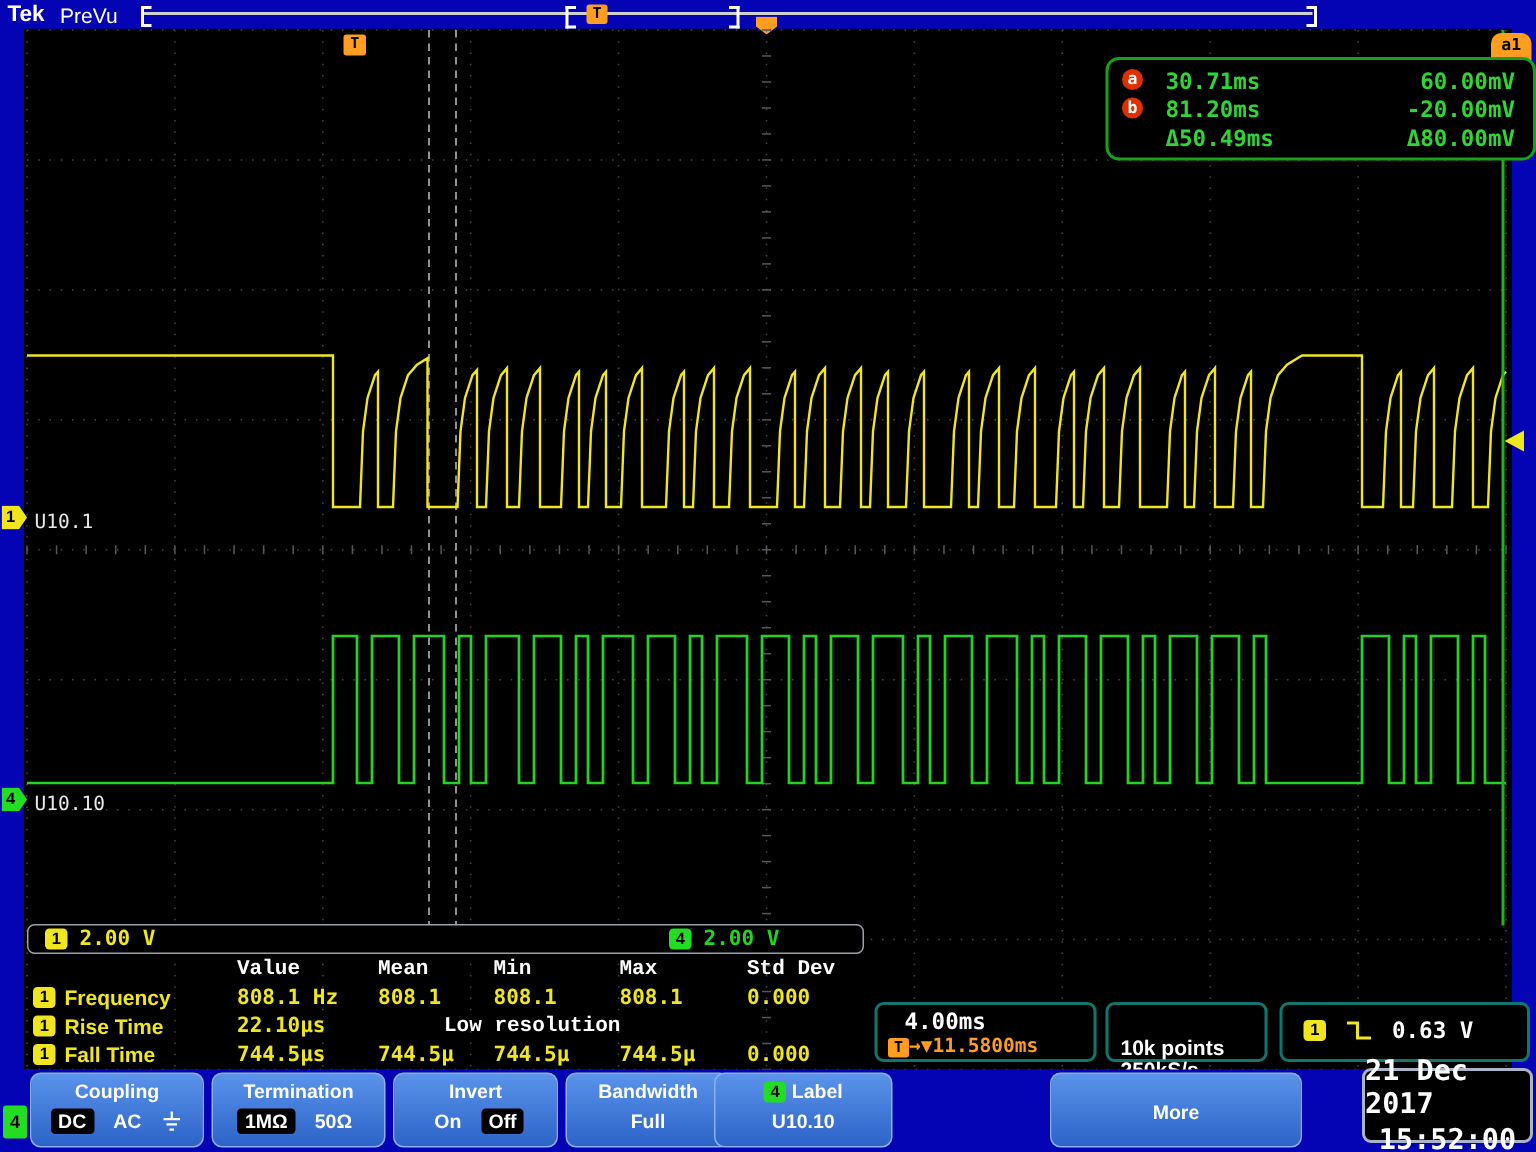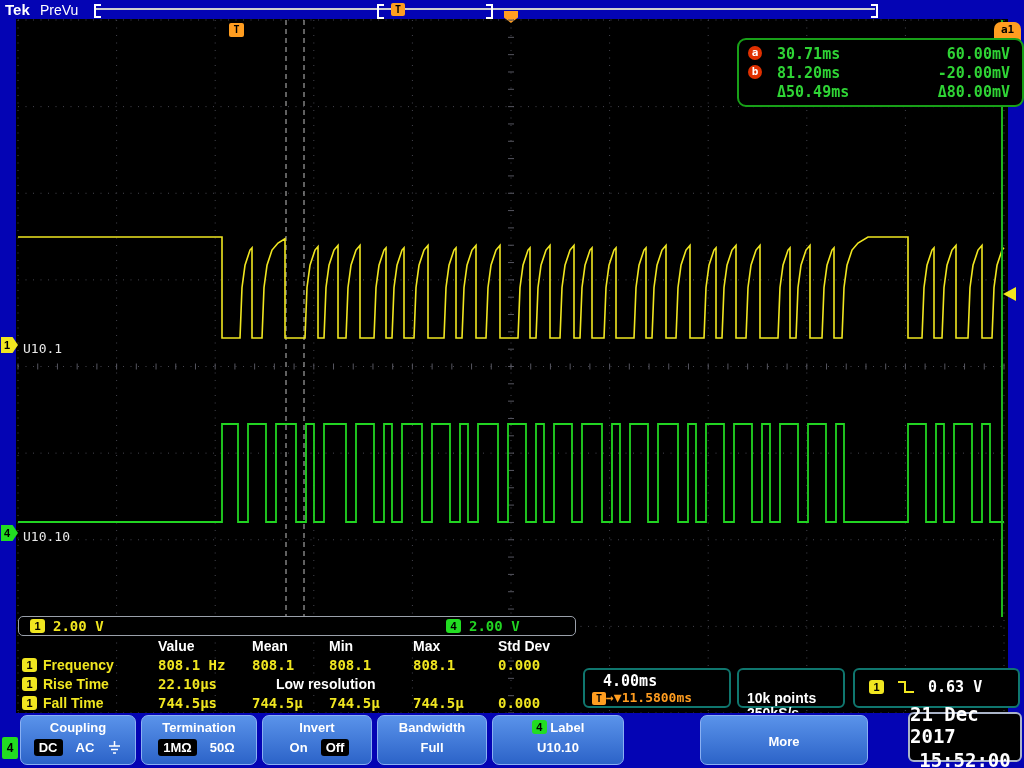--- a/index.html
+++ b/index.html
@@ -55,21 +55,21 @@
 
   .chbadge{display:inline-block;width:15px;height:14px;border-radius:3px;color:#000;
            font-weight:bold;font-size:11px;line-height:14px;text-align:center;
            font-family:"Liberation Sans",sans-serif;}
   .b-yel{background:#f0e620;}
   .b-grn{background:#22dd22;}
 
   
   .scalebar{position:absolute;left:18px;top:616px;width:558px;height:20px;background:#000;
             border:1px solid #9aa0aa;border-radius:5px;box-sizing:border-box;}
-  .meashead{color:#fff;font-weight:bold;font-size:14px;}
+  .meashead{color:#fff;font-weight:bold;font-size:14px;font-family:Liberation Mono, monospace;}
   .measval{font-family:"DejaVu Sans Mono",monospace;font-weight:bold;font-size:14px;color:#f0e620;}
   .measname{font-weight:bold;font-size:14px;color:#f0e620;}
 
   
   .infobox{position:absolute;top:668px;height:40px;background:#000;border:2px solid #0f766e;
            border-radius:6px;box-sizing:border-box;color:#fff;}
   .tb1{position:absolute;left:18px;top:2px;font-family:"DejaVu Sans Mono",monospace;
        font-weight:bold;font-size:15px;color:#fff;}
   .tb2{position:absolute;left:7px;top:20px;color:#ff9d20;font-family:"DejaVu Sans Mono",monospace;
        font-weight:bold;font-size:13px;}
@@ -284,21 +284,21 @@
   <span class="measname abs" style="left:43px;top:657px;">Frequency</span>
   <span class="measval abs" style="left:158px;top:657px;">808.1 Hz</span>
   <span class="measval abs" style="left:252px;top:657px;">808.1</span>
   <span class="measval abs" style="left:329px;top:657px;">808.1</span>
   <span class="measval abs" style="left:413px;top:657px;">808.1</span>
   <span class="measval abs" style="left:498px;top:657px;">0.000</span>
 
   <span class="chbadge b-yel abs" style="left:22px;top:677px;">1</span>
   <span class="measname abs" style="left:43px;top:676px;">Rise Time</span>
   <span class="measval abs" style="left:158px;top:676px;">22.10µs</span>
-  <span class="meashead abs" style="left:236px;top:676px;padding-left:40px;">Low resolution</span>
+  <span class="meashead abs" style="left:256px;top:676px;padding-left:40px;">Low resolution</span>
 
   <span class="chbadge b-yel abs" style="left:22px;top:696px;">1</span>
   <span class="measname abs" style="left:43px;top:695px;">Fall Time</span>
   <span class="measval abs" style="left:158px;top:695px;">744.5µs</span>
   <span class="measval abs" style="left:252px;top:695px;">744.5µ</span>
   <span class="measval abs" style="left:329px;top:695px;">744.5µ</span>
   <span class="measval abs" style="left:413px;top:695px;">744.5µ</span>
   <span class="measval abs" style="left:498px;top:695px;">0.000</span>
 
   <div class="infobox" style="left:583px;width:148px;">
@@ -354,21 +354,21 @@
     </div>
 
     <div class="mgroup" style="left:262px;width:110px;">
       <div class="mtitle">Invert</div>
       <div class="subrow">
         <span class="chip">On</span>
         <span class="chip sel">Off</span>
       </div>
     </div>
 
-    <div class="mgroup" style="left:492px;width:132px;">
+    <div class="mgroup" style="left:476px;width:119px;">
       <div class="mtitle">
         <span class="chbadge b-grn" style="vertical-align:1px;">4</span>
         <span>Label</span>
       </div>
       <div class="subrow">
         <span class="chip">U10.10</span>
       </div>
     </div>
 
     <div class="mgroup" style="left:700px;width:168px;">

